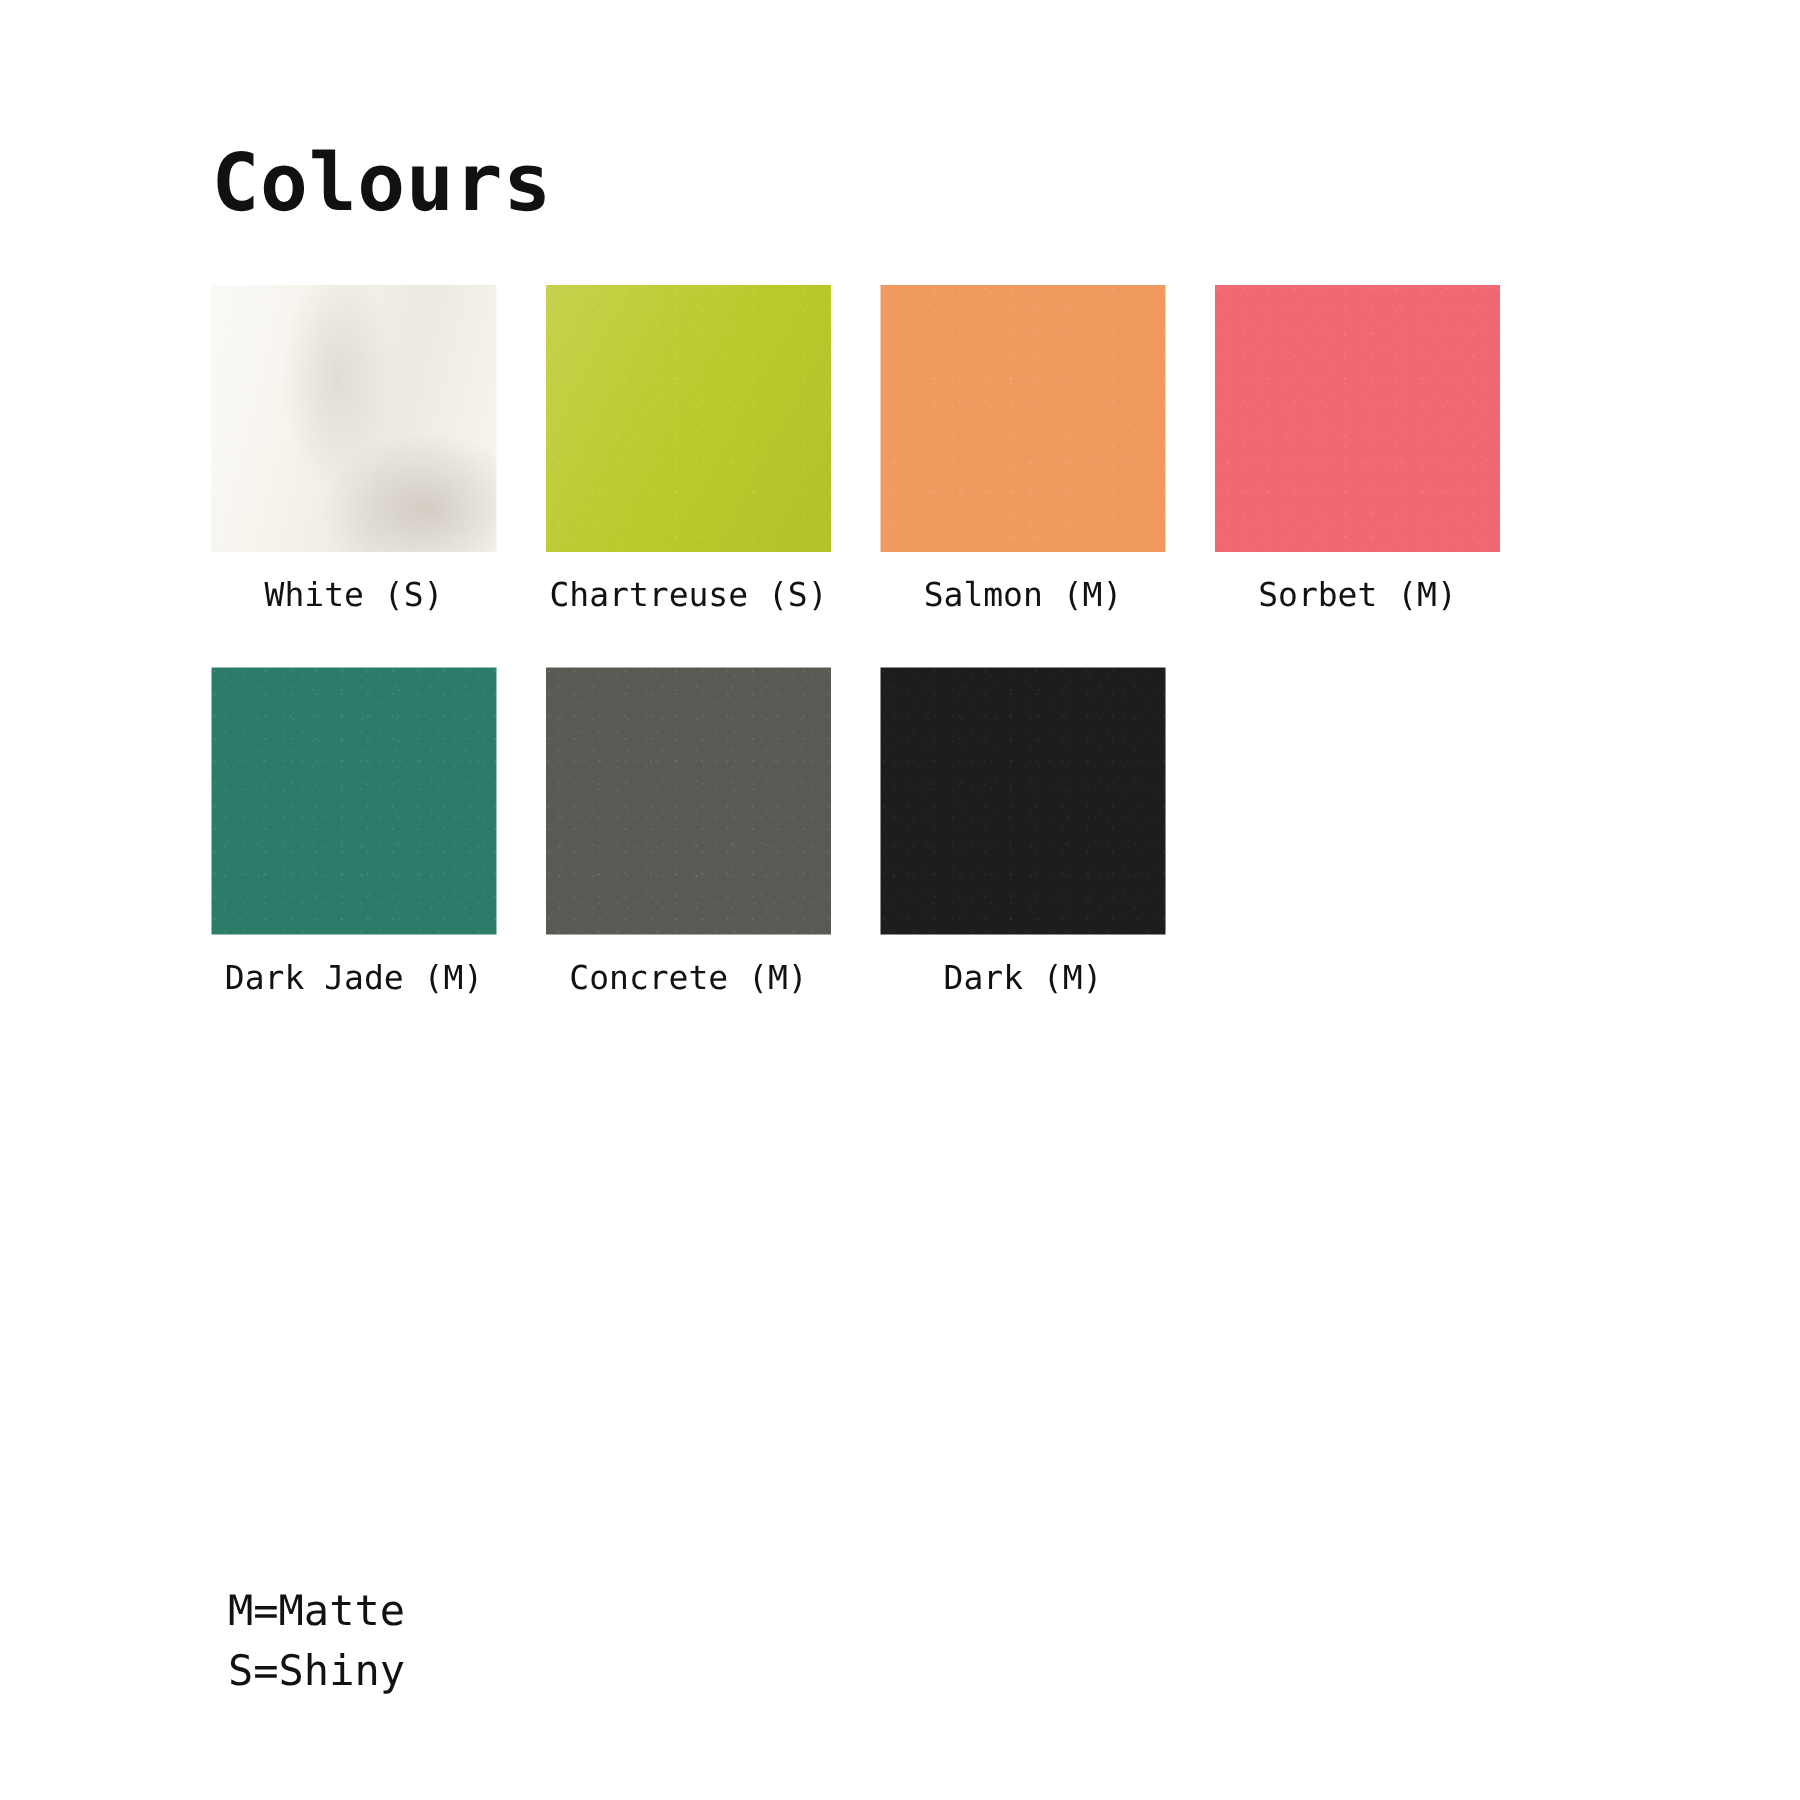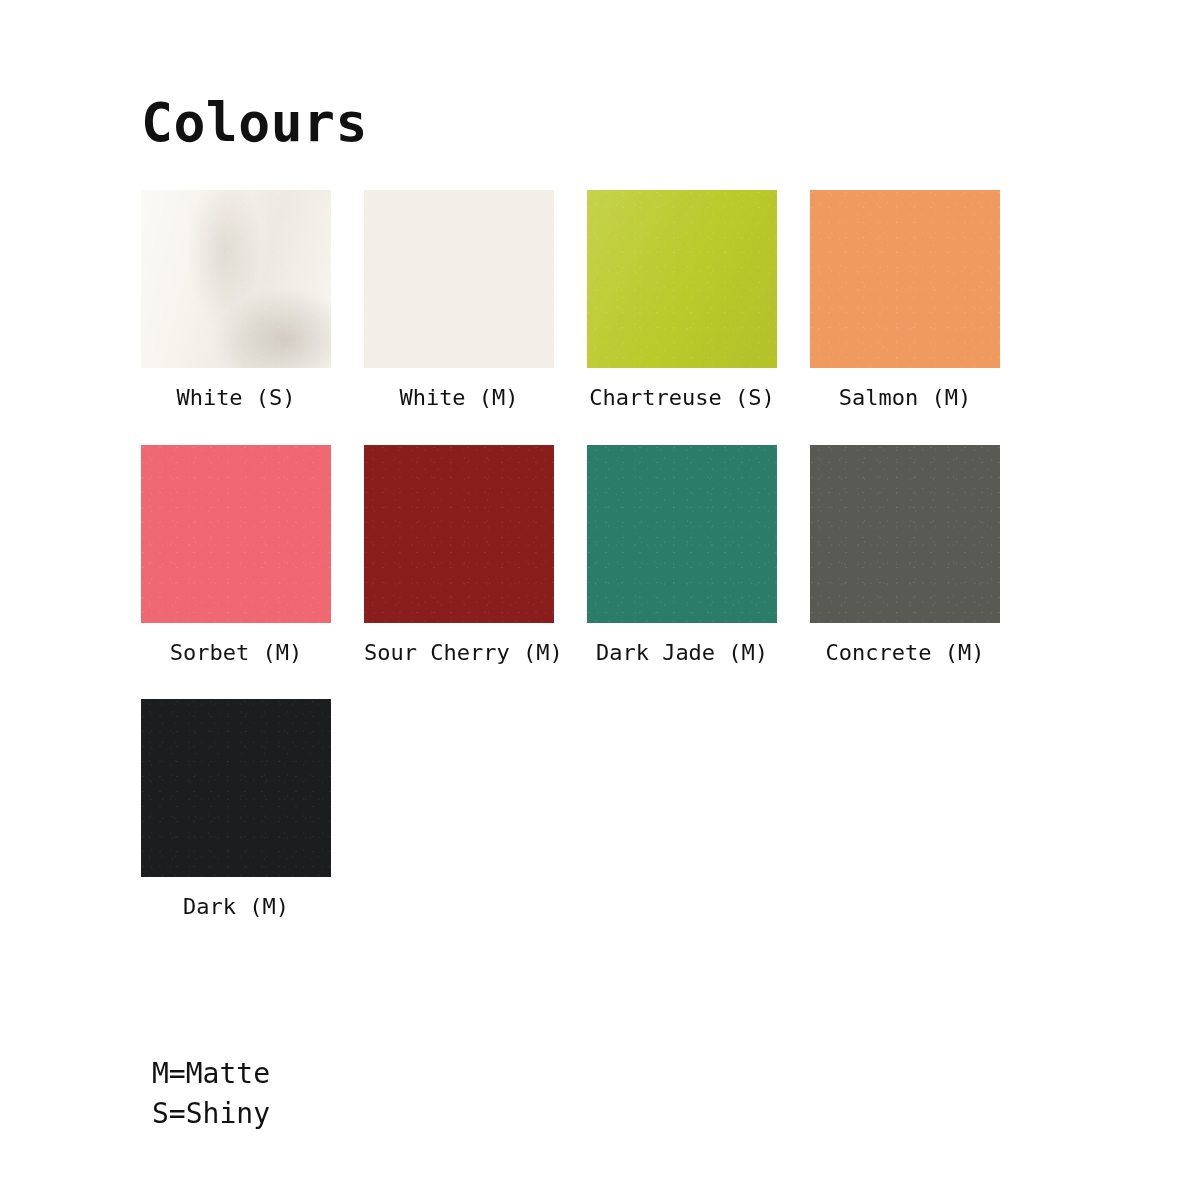--- a/index.html
+++ b/index.html
@@ -119,38 +119,30 @@
 <div class="page">
 
   <div class="page-title">Colours</div>
 
   <div class="swatch-grid">
       <div class="swatch-cell">
         <div class="swatch-chip finish-shiny has-fold" style="background-color: rgb(246, 243, 236);"></div>
         <div class="swatch-label">White (S)</div>
       </div>
       <div class="swatch-cell">
-        <div class="swatch-chip" style="background-color: rgb(242, 239, 232);"></div>
-        <div class="swatch-label">White (M)</div>
-      </div>
-      <div class="swatch-cell">
         <div class="swatch-chip finish-shiny" style="background-color: rgb(186, 202, 43);"></div>
         <div class="swatch-label">Chartreuse (S)</div>
       </div>
       <div class="swatch-cell">
         <div class="swatch-chip" style="background-color: rgb(240, 154, 95);"></div>
         <div class="swatch-label">Salmon (M)</div>
       </div>
       <div class="swatch-cell">
         <div class="swatch-chip" style="background-color: rgb(239, 104, 114);"></div>
         <div class="swatch-label">Sorbet (M)</div>
-      </div>
-      <div class="swatch-cell">
-        <div class="swatch-chip" style="background-color: rgb(138, 30, 28);"></div>
-        <div class="swatch-label">Sour Cherry (M)</div>
       </div>
       <div class="swatch-cell">
         <div class="swatch-chip" style="background-color: rgb(43, 125, 105);"></div>
         <div class="swatch-label">Dark Jade (M)</div>
       </div>
       <div class="swatch-cell">
         <div class="swatch-chip" style="background-color: rgb(90, 90, 85);"></div>
         <div class="swatch-label">Concrete (M)</div>
       </div>
       <div class="swatch-cell">

